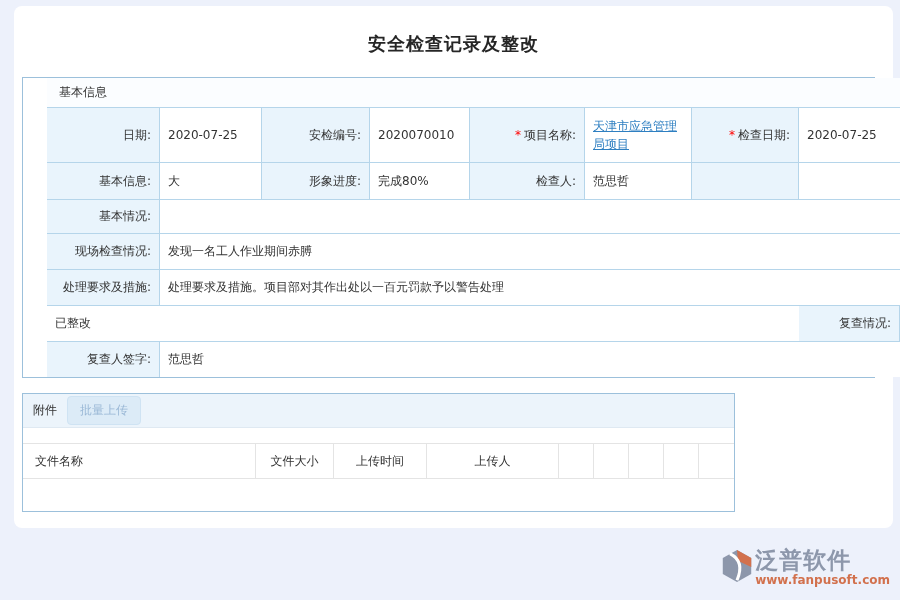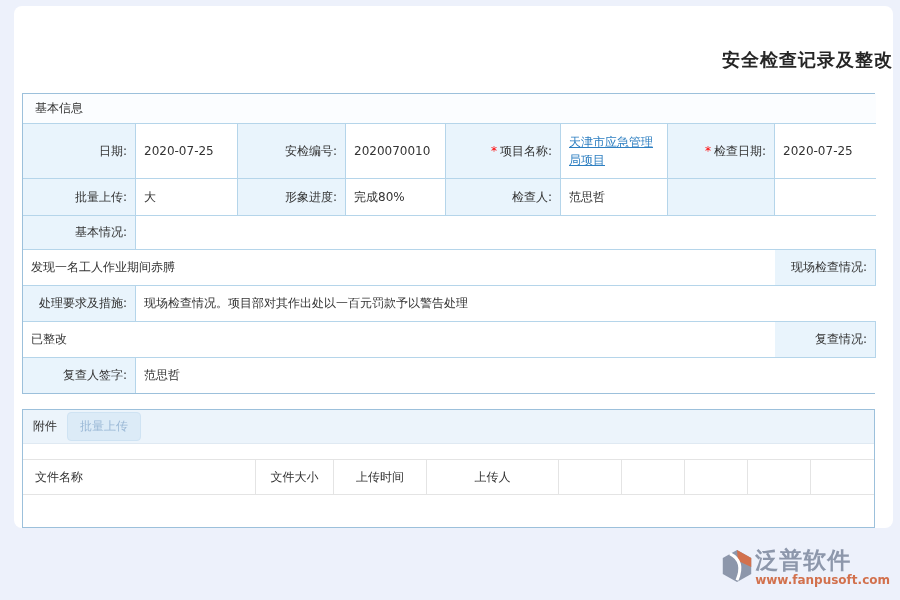--- a/index.html
+++ b/index.html
@@ -10,48 +10,49 @@
     color:#333;
     position:relative;
     overflow:hidden;
   }
   .card {
     position:absolute; left:14px; top:6px;
     width:879px; height:522px;
     background:#ffffff; border-radius:8px;
   }
   .page-title {
-    text-align:right; padding-top:42px;
+    text-align:center; padding-top:26px;
     font-size:18px; font-weight:bold; color:#262626;
     letter-spacing:1px;
   }
   
   .info-grid {
     display:grid;
     margin:21px 18px 0 8px;
     width:853px;
     grid-template-columns:113px 102px 108px 100px 115px 107px 107px 101px;
     grid-template-rows:30px 55px 37px 34px 36px 36px 36px 35px;
     border:1px solid #9cc0db;
     font-size:12px;
+    padding-left:24px;
   }
   .c { border-right:1px solid #b5d5ea; border-bottom:1px solid #b5d5ea;
        display:flex; align-items:center; min-width:0; }
   .hdr { grid-column:span 8; background:#fbfdff; padding-left:12px; color:#333; }
   .lbl { background:#e9f4fc; justify-content:flex-end; text-align:right;
          padding:2px 8px 2px 4px; color:#333; }
   .val { background:#ffffff; padding:2px 4px 2px 8px; }
   .sp7 { grid-column:span 7; }
   .nr { border-right:none; }
   .nb { border-bottom:none; }
   .req { color:#ff0000; margin-right:3px; font-size:12px; }
   a.proj-link { color:#2e7fc1; text-decoration:underline; line-height:1.5; word-break:break-all; }
   
   .attach-box {
-    margin:15px 18px 0 8px; width:853px; height:119px;
+    margin:15px 18px 0 8px; width:713px; height:119px;
     border:1px solid #9cc0db; background:#fff;
   }
   .attach-bar {
     height:34px; background:#ecf4fb; display:flex; align-items:center;
     padding-left:10px; font-size:12px; border-bottom:1px solid #dfe9f2;
   }
   .attach-title { color:#333; }
   .btn-batch {
     margin-left:10px; background:#dcebf7; color:#9ab8d6;
     border:1px solid #cfe3f3; border-radius:4px;
@@ -98,37 +99,37 @@
     </div>
     <div class="c val">
       <a href="#" class="proj-link">天津市应急管理局项目</a>
     </div>
     <div class="c lbl">
       <span class="req">*</span>
       <span>检查日期:</span>
     </div>
     <div class="c val nr">2020-07-25</div>
 
-    <div class="c lbl">批量上传:</div>
+    <div class="c lbl">基本信息:</div>
     <div class="c val">大</div>
     <div class="c lbl">形象进度:</div>
     <div class="c val">完成80%</div>
     <div class="c lbl">检查人:</div>
     <div class="c val">范思哲</div>
     <div class="c lbl"></div>
     <div class="c val nr"></div>
 
     <div class="c lbl">基本情况:</div>
     <div class="c val sp7 nr"></div>
 
+    <div class="c lbl">现场检查情况:</div>
     <div class="c val sp7 nr">发现一名工人作业期间赤膊</div>
-    <div class="c lbl">现场检查情况:</div>
 
     <div class="c lbl">处理要求及措施:</div>
-    <div class="c val sp7 nr">现场检查情况。项目部对其作出处以一百元罚款予以警告处理</div>
+    <div class="c val sp7 nr">处理要求及措施。项目部对其作出处以一百元罚款予以警告处理</div>
 
     <div class="c val sp7 nr">已整改</div>
     <div class="c lbl">复查情况:</div>
 
     <div class="c lbl nb">复查人签字:</div>
     <div class="c val sp7 nr nb">范思哲</div>
   </div>
 
   <div class="attach-box">
     <div class="attach-bar">

